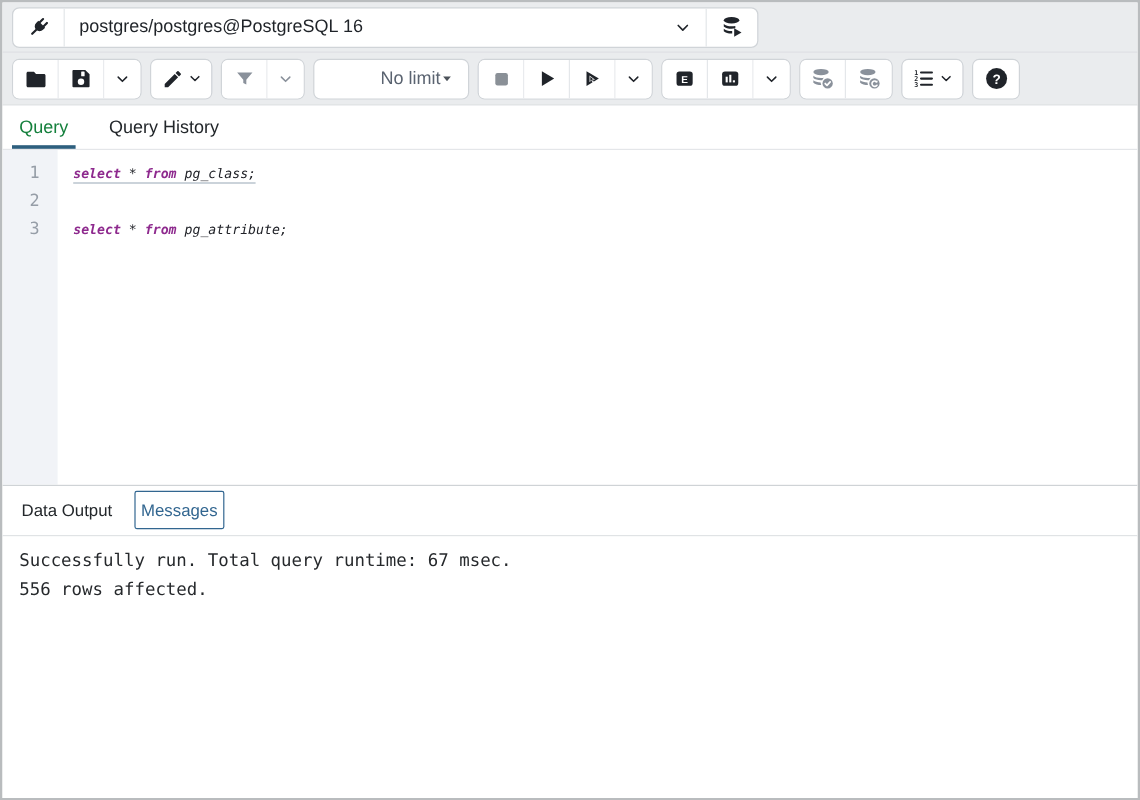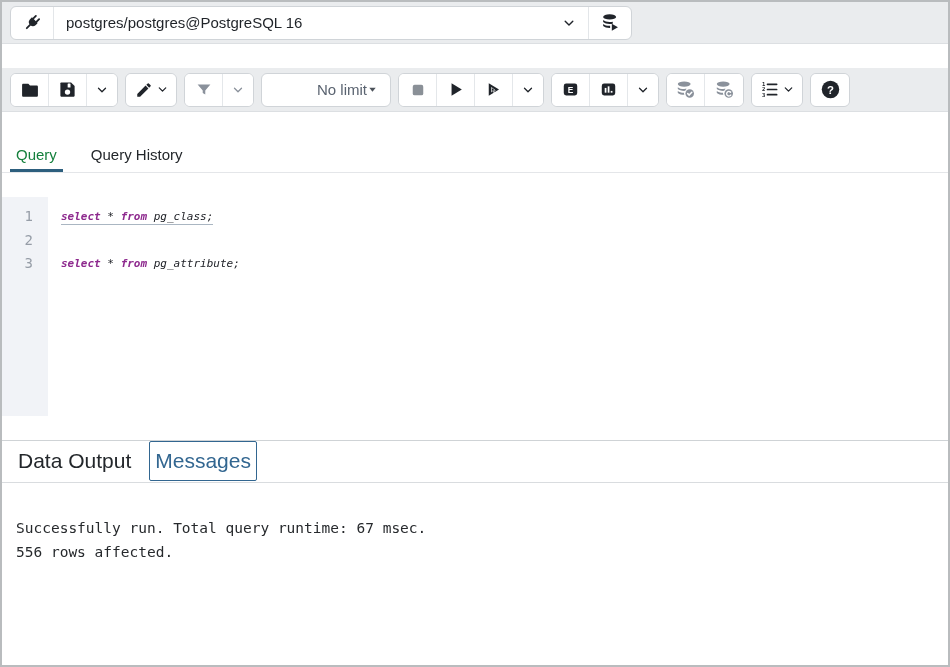--- a/index.html
+++ b/index.html
@@ -4,21 +4,20 @@
 <style>
   * { margin:0; padding:0; box-sizing:border-box; }
   body { background:#fff; font-family:"Liberation Sans", sans-serif; }
 
   .window {
     width:950px; height:667px;
     border:2px solid #b9bcbe;
     background:#fff;
     display:flex; flex-direction:column;
     overflow:hidden;
-    gap:24px;
   }
 
   
   .connbar {
     height:42px; flex:0 0 42px;
     background:#eaecee;
     border-bottom:1px solid #dcdfe2;
     display:flex; align-items:center;
     padding:0 8px;
   }
@@ -115,21 +114,21 @@
 
   
   .bottom-tabs {
     height:43px; flex:0 0 43px;
     background:#fff;
     border-top:1px solid #cfd3d6;
     border-bottom:1px solid #d9dcdf;
     display:flex; align-items:center; gap:16px;
     padding:0 14px;
   }
-  .btab { font-size:21px; color:#23272b; padding:7px 2px; cursor:pointer; }
+  .btab { font-size:14px; color:#23272b; padding:7px 2px; cursor:pointer; }
   .btab.active {
     color:#326690;
     border:1px solid #326690; border-radius:2px;
     padding:7px 5px;
   }
   .messages {
     flex:1; background:#fff;
     padding:9px 14px;
     font-family:"DejaVu Sans Mono", monospace;
     font-size:14.5px; color:#26292c;

